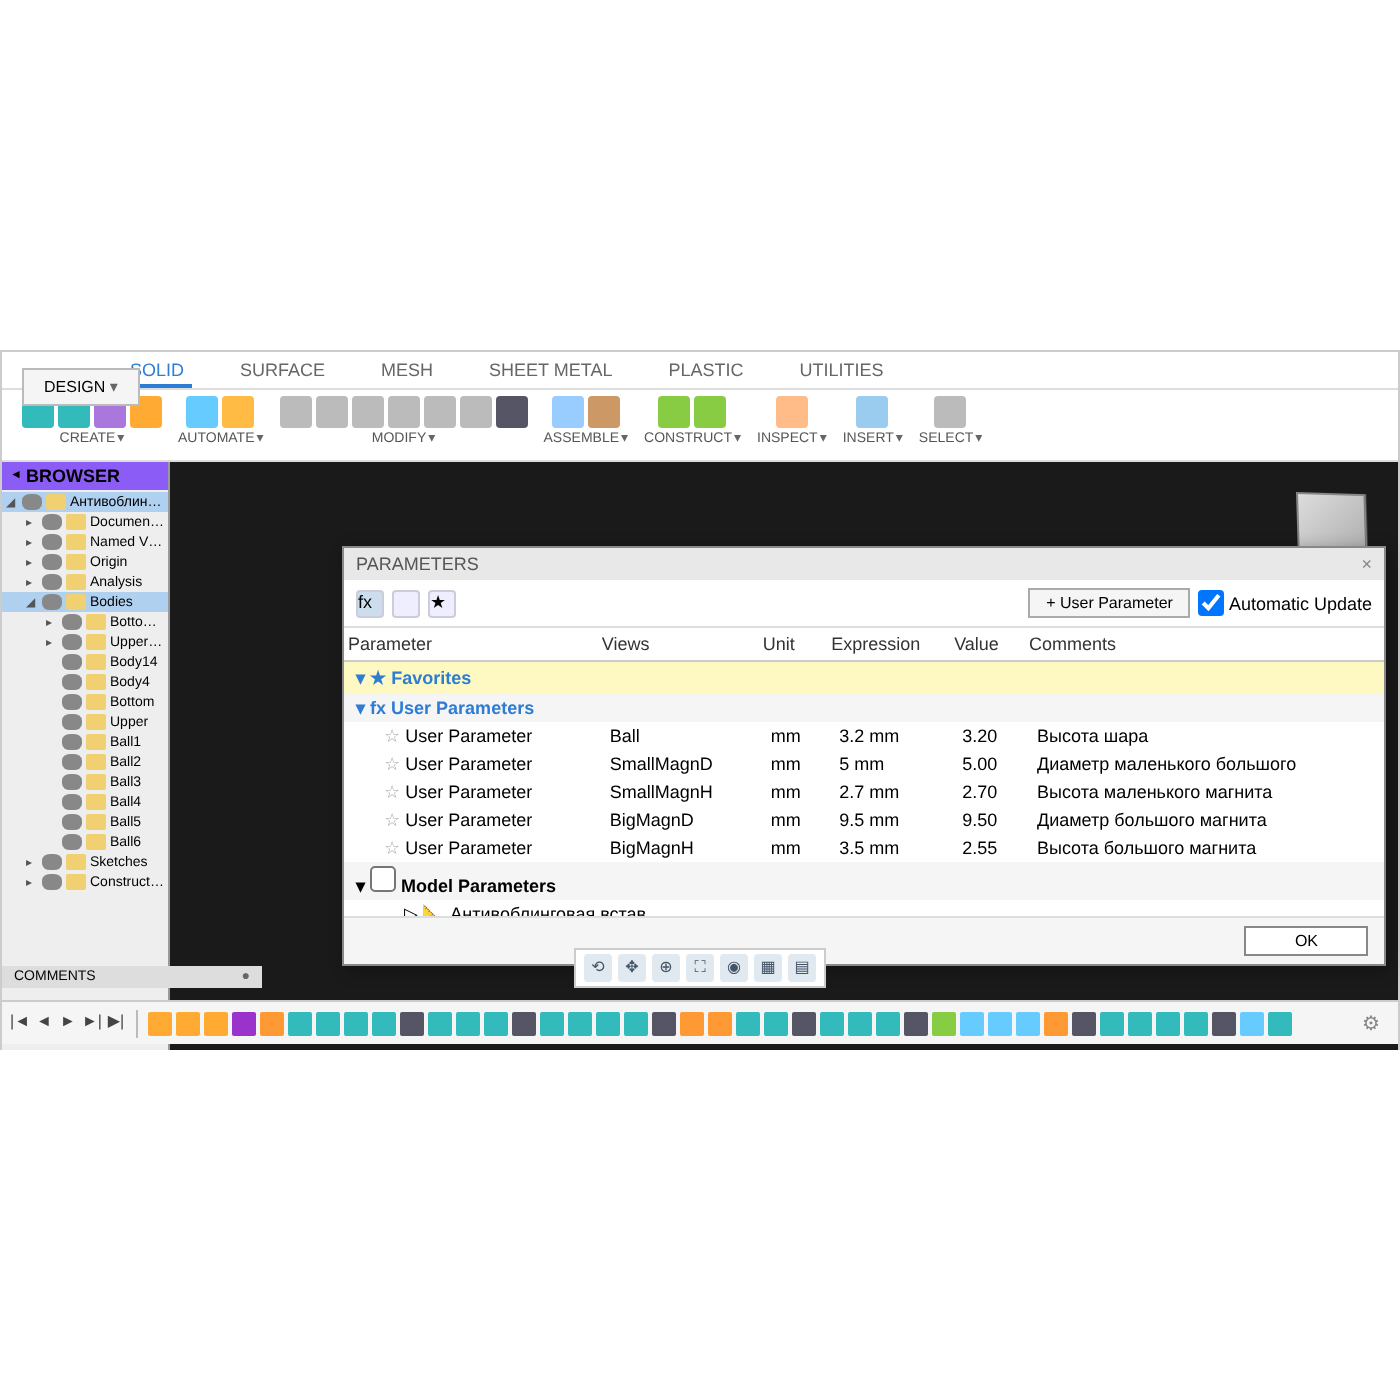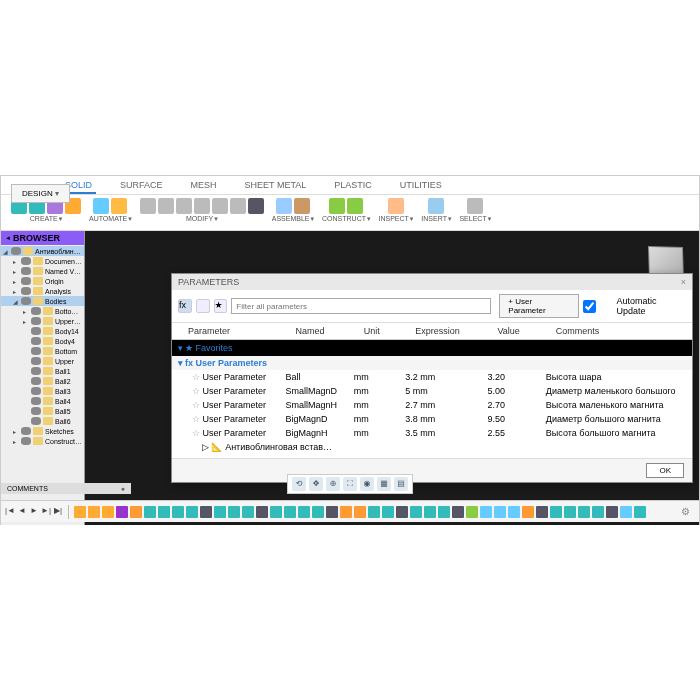--- a/index.html
+++ b/index.html
@@ -34,38 +34,38 @@
 .dialog{position:absolute;left:86px;top:42px;right:6px;height:210px;background:#fff;border:1px solid #888;box-shadow:2px 2px 8px rgba(0,0,0,.3);display:flex;flex-direction:column}
 .dlg-title{background:#e8e8e8;padding:3px 6px;font-size:8px;color:#555;display:flex;justify-content:space-between}
 .dlg-close{cursor:pointer;color:#888}
 .dlg-toolbar{display:flex;padding:4px 6px;gap:4px;align-items:center;border-bottom:1px solid #ddd}
 .tbtn{width:14px;height:14px;background:#eef;border:1px solid #ccd;border-radius:2px}
 .tbtn.active{background:#cde}
 .filter{flex:0 0 260px;height:16px;border:1px solid #aaa;padding:1px 4px;font-size:8px;color:#999}
 .dlg-toolbar .spacer{flex:1}
 .userparam-btn{padding:2px 8px;border:1px solid #aaa;background:#f5f5f5;font-size:8px}
 .userparam-btn::before{content:'+ '}
-.autoup{font-size:8px;display:flex;align-items:center;gap:20px}
+.autoup{font-size:8px;display:flex;align-items:center;gap:2px}
 .grid{flex:1;overflow:auto;font-size:8px}
 .grid table{width:100%;border-collapse:collapse}
-.grid th{text-align:left;padding:3px 16px;background:#fff;border-bottom:1px solid #ccc;font-weight:normal;color:#333}
+.grid th{text-align:left;padding:3px 2px;background:#fff;border-bottom:1px solid #ccc;font-weight:normal;color:#333}
 .grid td{padding:2px 6px;white-space:nowrap}
-.section{background:#000000;font-weight:normal;color:#2d7dd2}
+.section{background:#fef9c3;font-weight:bold;color:#2d7dd2}
 .section td{padding:3px 6px}
 .section .fld::before{content:'▾ ★ ';color:#2d7dd2}
 .usection td::before{content:'▾ fx ';color:#2d7dd2}
 .usection td{font-weight:bold;color:#2d7dd2;background:#f5f5f5}
 .msection td::before{content:'▾ ';}
 .msection td{font-weight:bold;background:#f5f5f5}
 .prow td:first-child::before{content:'☆ ';color:#aaa}
 .prow td:first-child{padding-left:20px}
 .subrow td:first-child{padding-left:30px}
 .subrow td:first-child::before{content:'▷ 📐 '}
 .dlg-footer{padding:4px 8px;text-align:right;border-top:1px solid #ddd;background:#f5f5f5}
-.ok-btn{padding:2px 12px;background:#fff;border:1px solid #888;font-size:8px}
+.ok-btn{padding:2px 24px;background:#fff;border:1px solid #888;font-size:8px}
 .comments-bar{position:absolute;left:0;bottom:30px;width:130px;background:#ddd;padding:2px 6px;font-size:7px;display:flex;justify-content:space-between}
 .comments-bar::after{content:'●';color:#666}
 .view-ctrl{position:absolute;bottom:30px;left:50%;transform:translateX(-50%);display:flex;gap:3px;background:#fff;border:1px solid #ccc;padding:2px 4px}
 .view-ctrl .vbtn{width:14px;height:14px;background:#e0e8f0;border-radius:2px;font-size:8px;text-align:center;line-height:14px;color:#456}
 .timeline{position:absolute;bottom:2px;left:0;right:0;height:22px;background:#f5f5f5;border-top:1px solid #ccc;display:flex;align-items:center;gap:2px;padding:0 4px}
 .tcontrol{width:10px;height:12px;font-size:8px;text-align:center;color:#444;cursor:pointer}
 .tsep{width:1px;height:14px;background:#bbb;margin:0 3px}
 .ticon{width:12px;height:12px;border-radius:1px}
 .gear{position:absolute;right:6px;bottom:6px;width:12px;height:12px;color:#888;font-size:10px}
 </style>
@@ -274,34 +274,33 @@
       <div class="cube"></div>
       <div class="dialog">
         <div class="dlg-title">
           <span>PARAMETERS</span>
           <span class="dlg-close">×</span>
         </div>
         <div class="dlg-toolbar">
           <div class="tbtn active">fx</div>
           <div class="tbtn"></div>
           <div class="tbtn">★</div>
-          <input class="filter" placeholder="Filter all parameters" style="">
           <div class="spacer"></div>
           <div class="userparam-btn">User Parameter</div>
           <label class="autoup">
               <input type="checkbox" checked="" style=""> 
               <span>Automatic Update</span>
             </label>
         </div>
         <div class="grid">
           <table id="ptable">
               <tbody>
                 <tr>
                   <th>Parameter</th>
-                  <th>Named</th>
+                  <th>Views</th>
                   <th>Unit</th>
                   <th>Expression</th>
                   <th>Value</th>
                   <th>Comments</th>
                 </tr>
                 <tr class="section">
                   <td class="fld" colspan="6">Favorites</td>
                 </tr>
                 <tr class="usection">
                   <td colspan="6">User Parameters</td>
@@ -327,31 +326,34 @@
                   <td>SmallMagnH</td>
                   <td>mm</td>
                   <td>2.7 mm</td>
                   <td>2.70</td>
                   <td>Высота маленького магнита</td>
                 </tr>
                 <tr class="prow">
                   <td>User Parameter</td>
                   <td>BigMagnD</td>
                   <td>mm</td>
-                  <td>3.8 mm</td>
+                  <td>9.5 mm</td>
                   <td>9.50</td>
                   <td>Диаметр большого магнита</td>
                 </tr>
                 <tr class="prow">
                   <td>User Parameter</td>
                   <td>BigMagnH</td>
                   <td>mm</td>
                   <td>3.5 mm</td>
                   <td>2.55</td>
                   <td>Высота большого магнита</td>
+                </tr>
+                <tr class="msection">
+                  <td colspan="6"><input type="checkbox" style=""> Model Parameters</td>
                 </tr>
                 <tr class="subrow">
                   <td colspan="6">Антивоблинговая встав…</td>
                 </tr>
               </tbody>
             </table>
         </div>
         <div class="dlg-footer">
           <button class="ok-btn">OK</button>
         </div>

